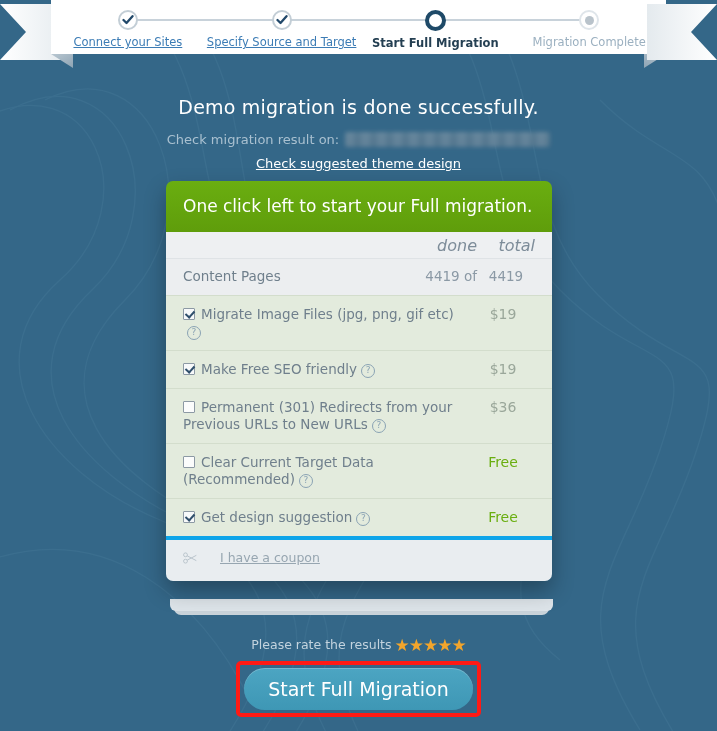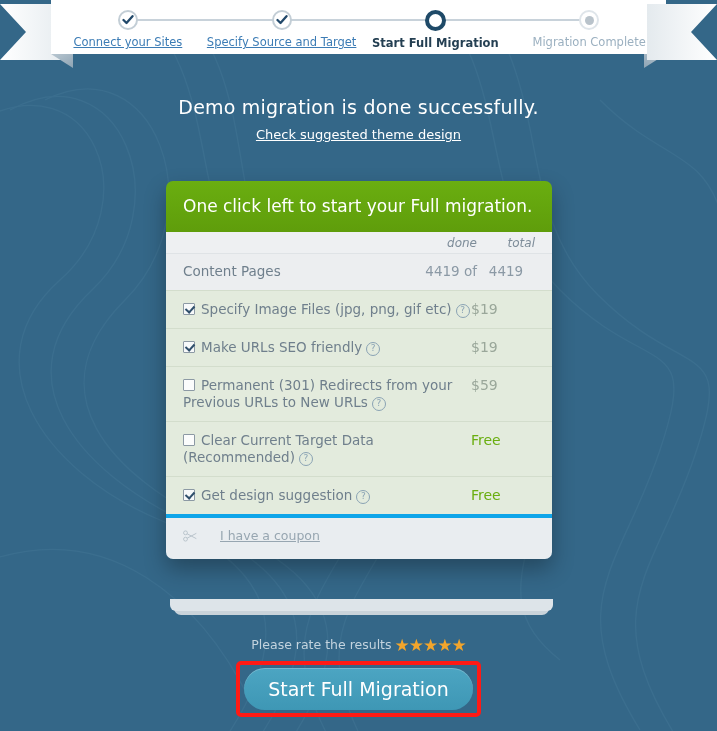--- a/index.html
+++ b/index.html
@@ -55,30 +55,30 @@
 
   
   #card-stack{position:absolute;left:166px;top:181px;width:391px;z-index:4;}
   .stack-shade{position:absolute;left:8px;right:8px;top:420px;height:14px;border-radius:0 0 7px 7px;background:#c9d3da;}
   .stack-shade2{position:absolute;left:4px;right:4px;top:418px;height:12px;border-radius:0 0 6px 6px;background:#dde4e9;}
   #card{position:relative;width:386px;border-radius:7px;overflow:hidden;
     box-shadow:0 10px 22px rgba(0,0,0,.30);}
   #card-header{background:#66a80e;color:#fff;font-size:17px;padding:15px 17px 16px 17px;
     background:linear-gradient(#6aae10,#5f9d0b);}
   .table-head{background:#eef0f2;display:flex;justify-content:flex-end;gap:0;padding:4px 17px 3px 17px;
-    font-size:12px;font-style:italic;color:#7d8c99;}
+    font-size:16px;font-style:italic;color:#7d8c99;}
   .table-head .c-done{width:84px;text-align:right;}
   .table-head .c-total{width:58px;text-align:right;}
   .row{display:flex;align-items:flex-start;padding:10px 17px;font-size:13.5px;}
   .row .label{flex:1;color:#6f7f8c;line-height:17px;}
   .row.content-row{background:#eceef0;border-top:1px solid #dfe3e6;color:#8b99a5;padding-top:9px;padding-bottom:10px;}
   .row.content-row .c-done{width:84px;text-align:right;color:#8b99a5;}
   .row.content-row .c-total{width:58px;text-align:center;color:#8b99a5;}
   .row.opt{background:#e3ebdd;border-top:1px solid #d3ddcc;}
-  .row.opt .price{width:64px;text-align:left;color:#9aa79a;font-size:14px;}
+  .row.opt .price{width:64px;text-align:center;color:#9aa79a;font-size:14px;}
   .row.opt .price.free{color:#6aae10;}
   .cb{width:12px;height:12px;margin:2px 6px 0 0;flex:none;display:inline-block;vertical-align:top;
     border:1px solid #8c99a4;background:#fbfcfc;box-sizing:border-box;position:relative;border-radius:1px;}
   .cb.checked{background:#f7f9fa;}
   .cb.checked:after{content:"";position:absolute;left:3px;top:0px;width:4px;height:7px;
     border:solid #2f4f6b;border-width:0 2px 2px 0;transform:rotate(42deg);}
   .opt-text{display:inline;}
   .help{display:inline-block;width:12px;height:12px;border-radius:50%;border:1px solid #8aa3b4;
     color:#8aa3b4;font-size:9px;line-height:10px;text-align:center;margin-left:4px;vertical-align:1px;cursor:pointer;}
   #price-row{background:#ffffff;display:flex;align-items:center;padding:13px 17px 14px 17px;border-top:1px solid #e4e8ea;}
@@ -173,20 +173,24 @@
       <div class="marker future">
           <span class="dot"></span>
         </div>
       <div class="step-label muted">Migration Complete</div>
     </div>
   </div>
 </div>
 
 <div id="headline">
   <div class="h1">Demo migration is done successfully.</div>
+  <div id="result-line">
+    <span>Check migration result on:</span>
+    <span id="redacted-url"></span>
+  </div>
   <a id="theme-link">Check suggested theme design</a>
 </div>
 
 <div id="card-stack">
   <div class="stack-shade"></div>
   <div class="stack-shade2"></div>
 
   <div id="card">
     <div id="card-header">One click left to start your Full migration.</div>
 
@@ -196,30 +200,30 @@
     </div>
 
     <div class="row content-row">
       <div class="label">Content Pages</div>
       <div class="c-done">4419 of</div>
       <div class="c-total">4419</div>
     </div>
 
     <div id="options-list">
         <div class="row opt">
-          <div class="label"><span class="cb checked"></span><span class="opt-text">Specify Image Files (jpg, png, gif etc)</span><span class="help">?</span></div>
+          <div class="label"><span class="cb checked"></span><span class="opt-text">Migrate Image Files (jpg, png, gif etc)</span><span class="help">?</span></div>
           <div class="price">$19</div>
         </div>
         <div class="row opt">
-          <div class="label"><span class="cb checked"></span><span class="opt-text">Make URLs SEO friendly</span><span class="help">?</span></div>
+          <div class="label"><span class="cb checked"></span><span class="opt-text">Make Free SEO friendly</span><span class="help">?</span></div>
           <div class="price">$19</div>
         </div>
         <div class="row opt">
           <div class="label"><span class="cb"></span><span class="opt-text">Permanent (301) Redirects from your Previous URLs to New URLs</span><span class="help">?</span></div>
-          <div class="price">$59</div>
+          <div class="price">$36</div>
         </div>
         <div class="row opt">
           <div class="label"><span class="cb"></span><span class="opt-text">Clear Current Target Data (Recommended)</span><span class="help">?</span></div>
           <div class="price free">Free</div>
         </div>
         <div class="row opt">
           <div class="label"><span class="cb checked"></span><span class="opt-text">Get design suggestion</span><span class="help">?</span></div>
           <div class="price free">Free</div>
         </div>
       </div>

